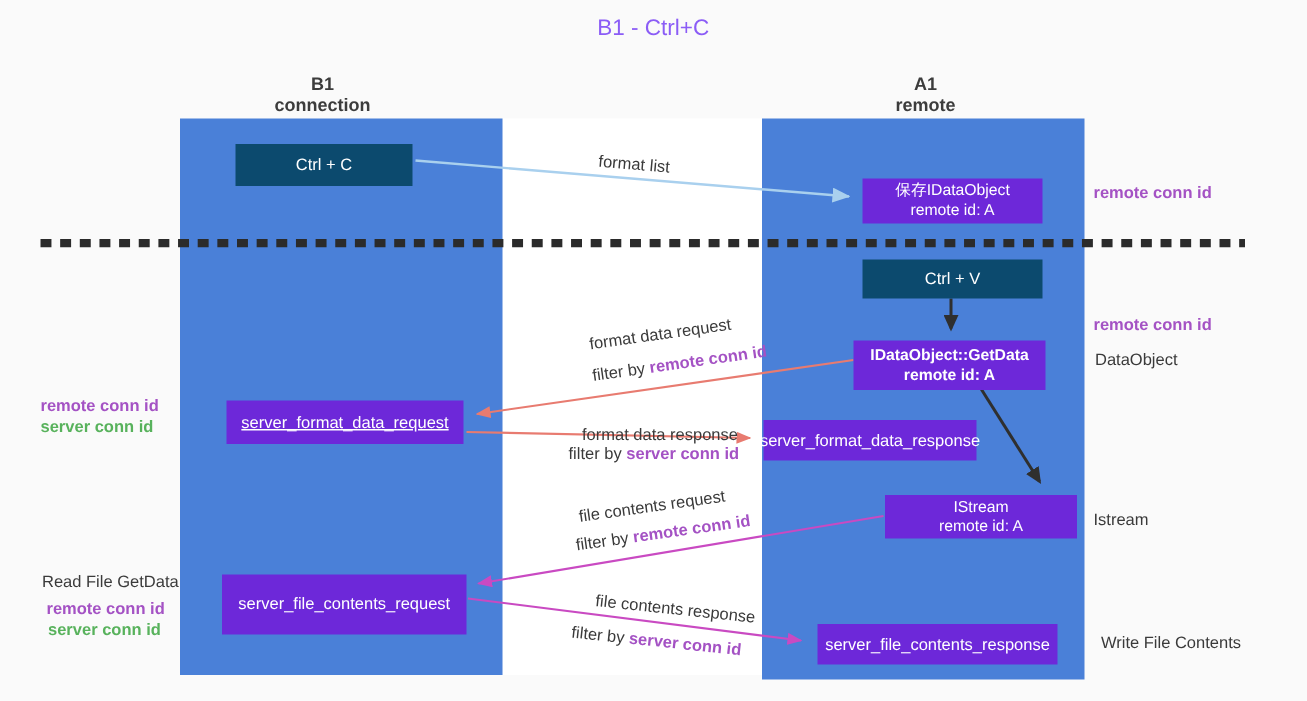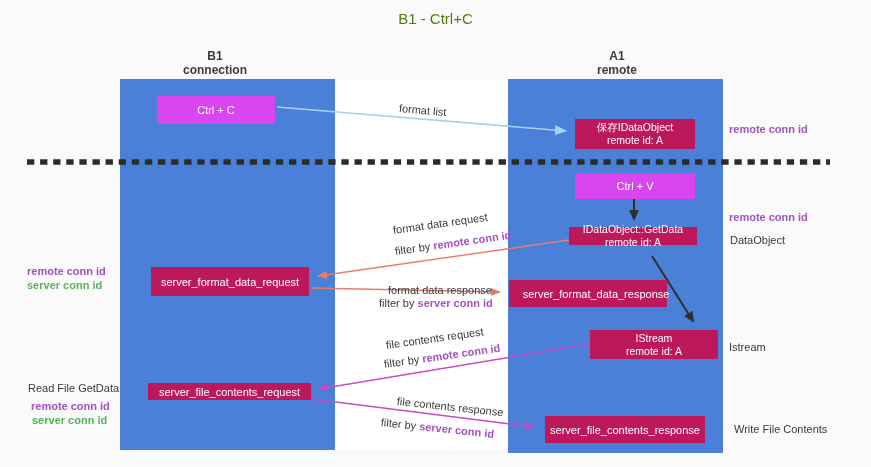--- a/index.html
+++ b/index.html
@@ -1,26 +1,26 @@
 <!DOCTYPE html>
 <html><head>
 <meta charset="utf-8">
 <style>
   html,body{margin:0;padding:0;}
   .canvas{position:relative;width:871px;height:467px;background:#fafafa;
           font-family:"Liberation Sans",sans-serif;overflow:hidden;}
   .abs{position:absolute;}
-  .title{left:0;top:9px;width:871px;text-align:center;font-size:15px;line-height:19px;color:#4d7c0f;}
+  .title{left:0;top:9px;width:871px;text-align:center;font-size:15px;line-height:19px;color:#8b5cf6;}
   .lane-h{width:120px;text-align:center;font-size:12px;line-height:14px;color:#3c3c3c;font-weight:bold;}
   .rect{background:#4a80d8;}
   .gap{background:#ffffff;}
   .box{display:flex;flex-direction:column;align-items:center;justify-content:center;
        color:#fff;text-align:center;}
-  .box.orange{background:#be185d;}
-  .box.green{background:#d946ef;}
+  .box.orange{background:#6d28d9;}
+  .box.green{background:#0c4a6e;}
   .box .l{font-size:10.5px;line-height:13px;white-space:nowrap;}
   .box.single{font-size:11px;white-space:nowrap;}
   .side{font-size:11px;line-height:13px;white-space:nowrap;}
   .purple{color:#a452c4;font-weight:bold;}
   .greentx{color:#58b25c;font-weight:bold;}
   .dark{color:#3a3a3a;}
   .elabel{font-size:11px;color:#3a3a3a;white-space:nowrap;}
   .rneg{transform:rotate(-8deg);transform-origin:left center;}
   .rpos{transform:rotate(6deg);transform-origin:left center;}
   .rpos5{transform:rotate(5deg);transform-origin:left center;}
@@ -75,35 +75,35 @@
 
   <div class="abs box green single" style="left:157px;top:96px;width:118px;height:28px;">Ctrl + C</div>
 
   <div class="abs box orange" style="left:575px;top:119px;width:120px;height:30px;">
     <div class="l">保存IDataObject</div>
     <div class="l">remote id: A</div>
   </div>
 
   <div class="abs box green single" style="left:575px;top:173px;width:120px;height:26px;">Ctrl + V</div>
 
-  <div class="abs box orange" style="left:569px;top:227px;width:128px;height:18px;">
+  <div class="abs box orange" style="left:569px;top:227px;width:128px;height:33px;font-weight:bold;">
     <div class="l">IDataObject::GetData</div>
     <div class="l">remote id: A</div>
   </div>
 
-  <div class="abs box orange single" style="left:151px;top:267px;width:158px;height:29px;">server_format_data_request</div>
+  <div class="abs box orange single" style="left:151px;top:267px;width:158px;height:29px;text-decoration:underline;">server_format_data_request</div>
 
-  <div class="abs box orange single" style="left:509px;top:280px;width:142px;height:27px;padding-left:16px;">server_format_data_response</div>
+  <div class="abs box orange single" style="left:509px;top:280px;width:142px;height:27px;">server_format_data_response</div>
 
   <div class="abs box orange" style="left:590px;top:330px;width:128px;height:29px;">
     <div class="l">IStream</div>
     <div class="l">remote id: A</div>
   </div>
 
-  <div class="abs box orange single" style="left:148px;top:383px;width:163px;height:17px;">server_file_contents_request</div>
+  <div class="abs box orange single" style="left:148px;top:383px;width:163px;height:40px;">server_file_contents_request</div>
 
   <div class="abs box orange single" style="left:545px;top:416px;width:160px;height:27px;">server_file_contents_response</div>
 
   <div class="abs side purple" style="left:729px;top:123px;">remote conn id</div>
   <div class="abs side purple" style="left:729px;top:211px;">remote conn id</div>
   <div class="abs side dark" style="left:730px;top:234px;">DataObject</div>
   <div class="abs side dark" style="left:729px;top:341px;">Istream</div>
   <div class="abs side dark" style="left:734px;top:423px;">Write File Contents</div>
 
   <div class="abs side purple" style="left:27px;top:265px;">remote conn id</div>

